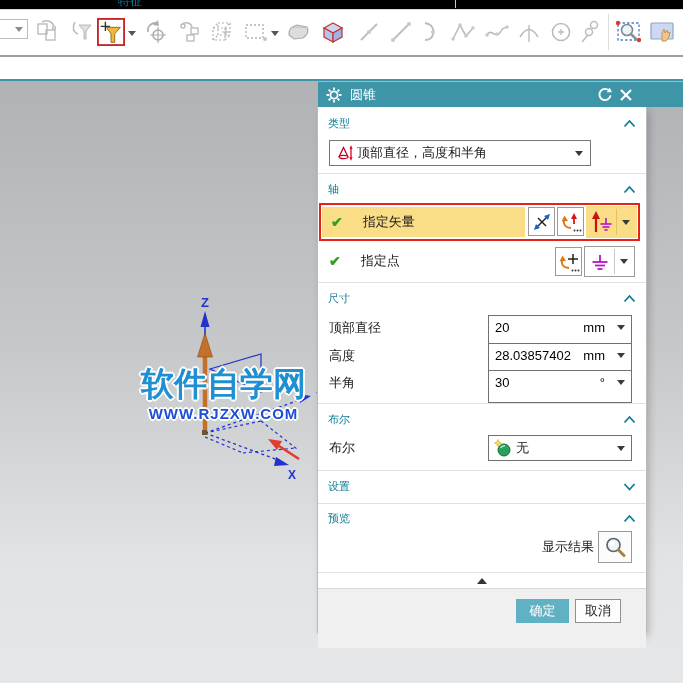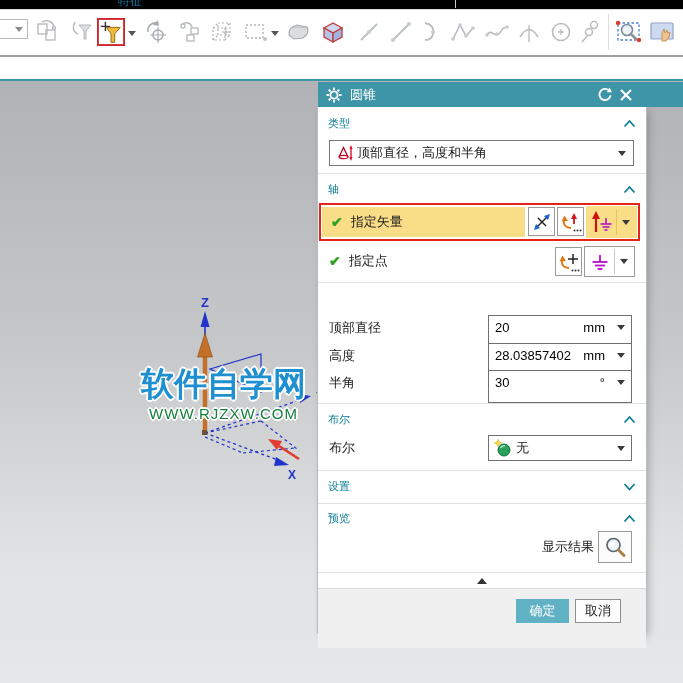--- a/index.html
+++ b/index.html
@@ -21,45 +21,45 @@
   .t11{left:355px}.t12{left:387px}.t13{left:417px}.t14{left:449px}.t15{left:483px}
   .t16{left:515px}.t17{left:547px}.t18{left:577px}.s19{left:608px}.t19{left:615px}.t20{left:649px}
   
   .gfxline{position:absolute;left:0;top:79px;width:683px;height:2px;background:var(--titlebar,#3e95a8);z-index:1;}
   .viewport{position:absolute;left:0;top:81px;width:683px;height:602px;z-index:0;
             background:linear-gradient(180deg,#b0b2b5 0%,#c6c8ca 45%,#e2e3e4 80%,#e6e7e8 100%);}
   .axes{position:absolute;left:130px;top:280px;z-index:2;}
   .watermark{position:absolute;left:141px;top:362px;z-index:3;text-align:center;pointer-events:none;}
   .wm1{font-size:33px;font-weight:bold;color:#1e8fd1;letter-spacing:0px;white-space:nowrap;
        text-shadow:-2px 0 #fff,2px 0 #fff,0 -2px #fff,0 2px #fff,-1px -1px #fff,1px 1px #fff,-1px 1px #fff,1px -1px #fff;}
-  .wm2{font-size:15px;font-weight:normal;color:#15803d;letter-spacing:1px;margin-top:-2px;white-space:nowrap;
+  .wm2{font-size:15px;font-weight:bold;color:#1d4ed8;letter-spacing:1px;margin-top:-2px;white-space:nowrap;
        text-shadow:-2px 0 #fff,2px 0 #fff,0 -2px #fff,0 2px #fff,-1px -1px #fff,1px 1px #fff,-1px 1px #fff,1px -1px #fff;}
   
   .dlg-titlebar{position:absolute;left:318px;top:82px;width:365px;height:25px;background:var(--titlebar,#3e95a8);z-index:10;
                 display:flex;align-items:center;color:#fff;}
   .dlg-titlebar .gear{margin-left:8px;display:flex;}
   .dlg-titlebar .ttl{margin-left:8px;font-size:13px;}
   .tbar-btns{position:absolute;right:50px;top:0;height:25px;display:flex;align-items:center;gap:7px;}
   .dlg-body{position:absolute;left:318px;top:107px;width:328px;height:525px;background:#fff;z-index:9;
             box-shadow:0 0 0 1px #b9bbbd,3px 4px 8px rgba(0,0,0,.22);}
   .sec-head{position:absolute;left:10px;width:308px;height:20px;display:flex;align-items:center;justify-content:space-between;}
   .sec-head .sh-label{font-size:11px;color:var(--accent,#0d7e96);}
   .sep{position:absolute;left:0;width:328px;height:1px;background:#e0e1e2;}
   .h-type{top:6px}.h-axis{top:72px}.h-dim{top:181px}.h-bool{top:302px}.h-set{top:369px}.h-prev{top:401px}
   .sp1{top:66px}.sp2{top:175px}.sp3{top:296px}.sp4{top:363px}.sp5{top:396px}.sp6{top:465px}
-  .type-dd{position:absolute;left:11px;top:33px;width:305px;height:26px;border:1px solid #767676;box-sizing:border-box;background:#fff;
+  .type-dd{position:absolute;left:11px;top:33px;width:262px;height:26px;border:1px solid #767676;box-sizing:border-box;background:#fff;
            display:flex;align-items:center;font-size:13px;color:#1a1a1a;}
   .type-dd .ticon{margin:0 4px 0 5px;display:flex;}
   .type-dd .dcaret{position:absolute;right:7px;}
   .dcaret{width:0;height:0;border-left:4px solid transparent;border-right:4px solid transparent;border-top:5px solid #3a3a3a;}
   
   .redbox{position:absolute;left:1px;top:96px;width:321px;height:38px;border:2px solid #e5231b;box-sizing:border-box;z-index:3;}
   .vec-label{position:absolute;left:1px;top:2px;width:203px;height:30px;background:var(--highlight,#f9dd87);display:flex;align-items:center;}
   .check{color:#2ea121;font-size:14px;font-weight:bold;margin-left:9px;}
-  .rowtxt{font-size:13px;color:#1a1a1a;margin-left:8px;}
+  .rowtxt{font-size:13px;color:#1a1a1a;margin-left:20px;}
   .sqbtn{position:absolute;top:2px;width:27px;height:29px;background:#fff;border:1px solid #9a9a9a;box-sizing:border-box;
          display:flex;align-items:center;justify-content:center;}
   .vb1{left:207px}.vb2{left:236px}
   .vec-dd{position:absolute;left:265px;top:1px;width:51px;height:32px;background:var(--highlight,#f9dd87);display:flex;align-items:center;}
   .vec-dd .ic{width:30px;display:flex;justify-content:center;}
   .vec-dd .dv{width:1px;height:26px;background:#e6c35c;}
   .vec-dd .dcaret{margin-left:5px;}
   .pt-row{position:absolute;left:0;top:139px;width:328px;height:30px;}
   .pt-row .plabel{position:absolute;left:2px;top:1px;height:28px;display:flex;align-items:center;}
   .pb1{left:237px;top:1px;}
@@ -423,20 +423,26 @@
               <line x1="9.5" y1="19" x2="14.5" y2="19"></line>
             </g>
           </svg>
       </span>
       <span class="dv"></span>
       <span class="dcaret"></span>
     </div>
   </div>
   <div class="sep sp2"></div>
 
+  <div class="sec-head h-dim">
+    <span class="sh-label">尺寸</span>
+    <svg width="13" height="9" viewBox="0 0 13 9">
+        <polyline points="1.5,7.5 6.5,2 11.5,7.5" fill="none" stroke="#0d7e96" stroke-width="1.8"></polyline>
+      </svg>
+  </div>
 
   <div class="dim-label dl1">顶部直径</div>
   <div class="dim-input di1">
     <span class="val">20</span>
     <span class="unit">mm</span>
     <span class="dcaret"></span>
   </div>
 
   <div class="dim-label dl2">高度</div>
   <div class="dim-input di2">

